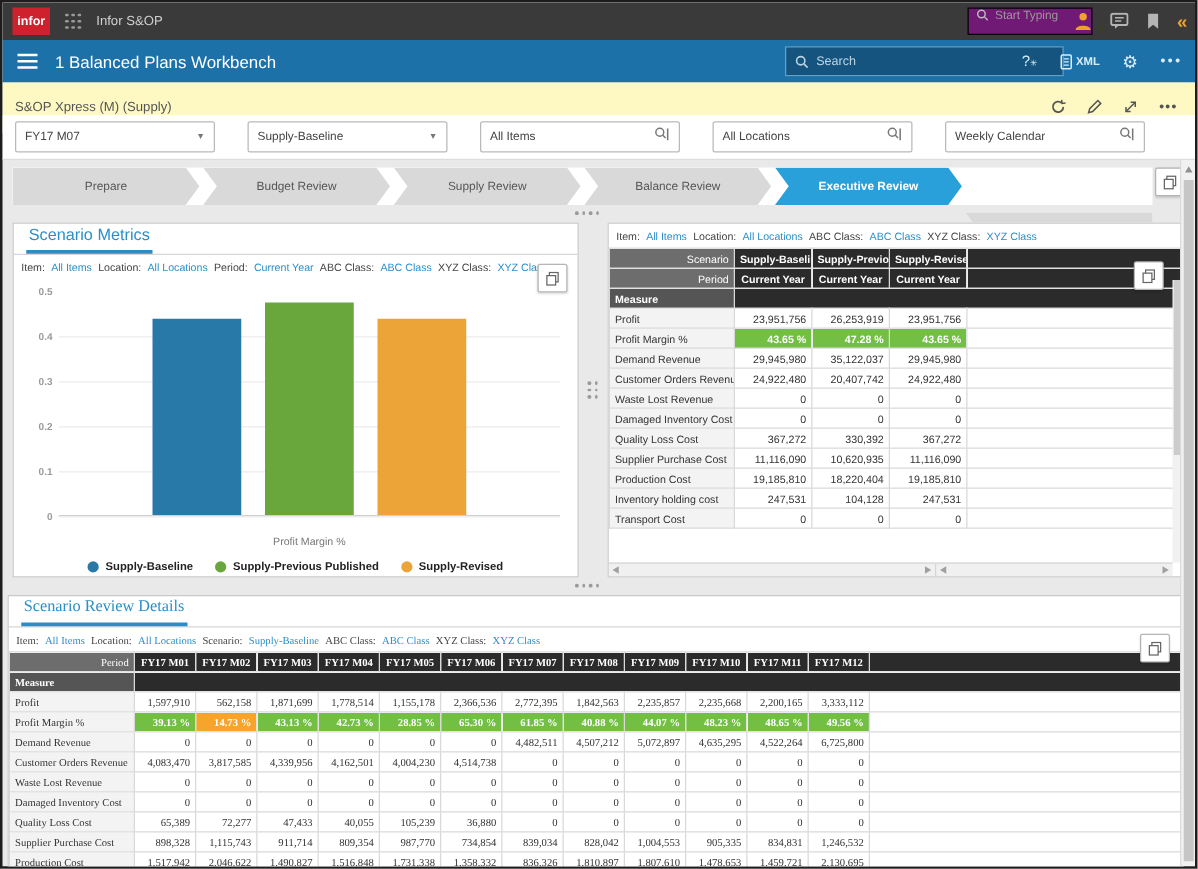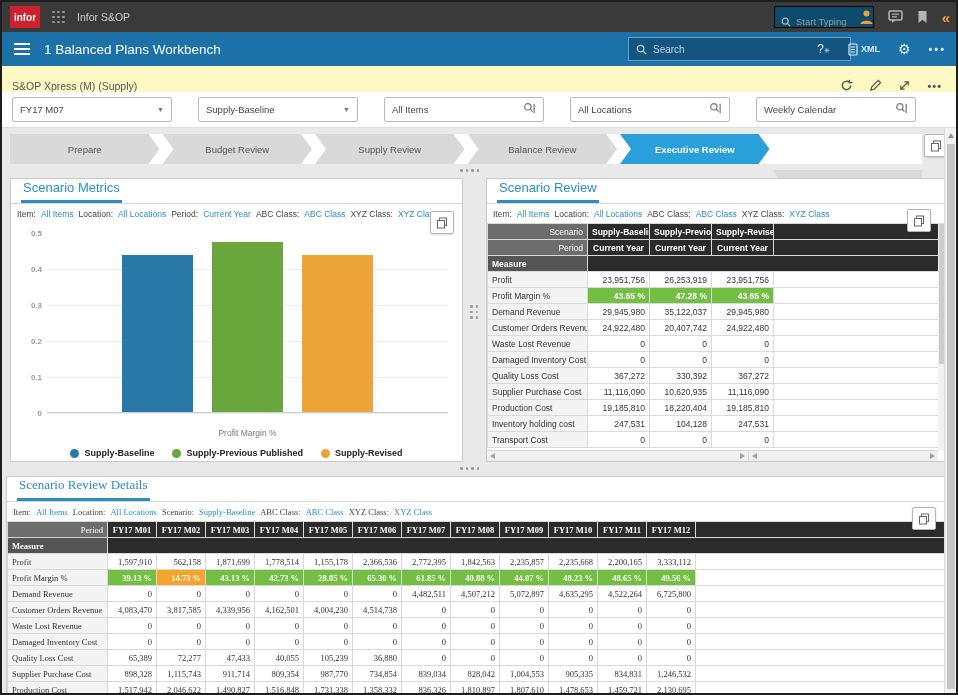--- a/index.html
+++ b/index.html
@@ -5,21 +5,21 @@
   * { box-sizing: border-box; margin: 0; padding: 0; }
   body { font-family: "Liberation Sans", "DejaVu Sans", sans-serif; background:#555; }
   .frame { position:relative; width:958px; height:695px; background:#e9e9e9; border:2px solid #1d1d1d; overflow:hidden; }
 
   
   .appbar { position:absolute; left:0; top:0; width:100%; height:30px; background:#3a3a3a; display:flex; align-items:center; }
   .logo { width:30px; height:22px; margin-left:8px; background:#cf202e; color:#fff; font-weight:bold; font-size:10px; display:flex; align-items:center; justify-content:center; }
   .gridicon { margin-left:12px; width:13px; height:13px; display:grid; grid-template-columns:repeat(3,1fr); gap:2px; }
   .gridicon i { width:2.5px; height:2.5px; background:#9a9a9a; border-radius:50%; }
   .product { color:#cfcfcf; font-size:10.5px; margin-left:12px; }
-  .appsearch { position:absolute; left:772px; top:4px; width:100px; height:22px; background:#0c4a6e; border:1px solid #000; display:flex; align-items:flex-end; padding:0 6px; gap:5px; }
+  .appsearch { position:absolute; left:772px; top:4px; width:100px; height:22px; background:#701a75; border:1px solid #000; display:flex; align-items:flex-start; padding:0 6px; gap:5px; }
   .appsearch span { color:#9a9a9a; font-size:9.5px; }
   .abicons { position:absolute; right:6px; top:0; height:30px; display:flex; align-items:center; gap:14px; }
 
   
   .bluebar { position:absolute; left:0; top:30px; width:100%; height:34px; background:#1d71a9; display:flex; align-items:center; }
   .hamburger { margin-left:12px; width:16px; cursor:pointer; }
   .hamburger i { display:block; height:2px; background:#fff; margin:3px 0; }
   .btitle { color:#fff; font-size:13.5px; margin-left:14px; }
   .bluesearch { position:absolute; left:626px; top:5px; width:223px; height:24px; background:#14547f; border:1px solid #63a0c6; display:flex; align-items:center; padding:0 7px; gap:6px; }
   .bluesearch span { color:#bcd4e4; font-size:10px; }
@@ -319,23 +319,20 @@
           <span>Supply-Previous Published</span>
         </span>
         <span class="legitem">
           <span class="legdot" style="background: rgb(236, 163, 56);"></span>
           <span>Supply-Revised</span>
         </span>
       </div>
   </div>
 
   <div class="panel p-review">
-    <div class="tabs">
-      <div class="tab">Scenario Review</div>
-    </div>
     <div class="pfilters">
         <span class="flabel">Item:</span>
         <span class="flink">All Items</span>
         <span class="flabel">Location:</span>
         <span class="flink">All Locations</span>
         <span class="flabel">ABC Class:</span>
         <span class="flink">ABC Class</span>
         <span class="flabel">XYZ Class:</span>
         <span class="flink">XYZ Class</span>
       </div>

